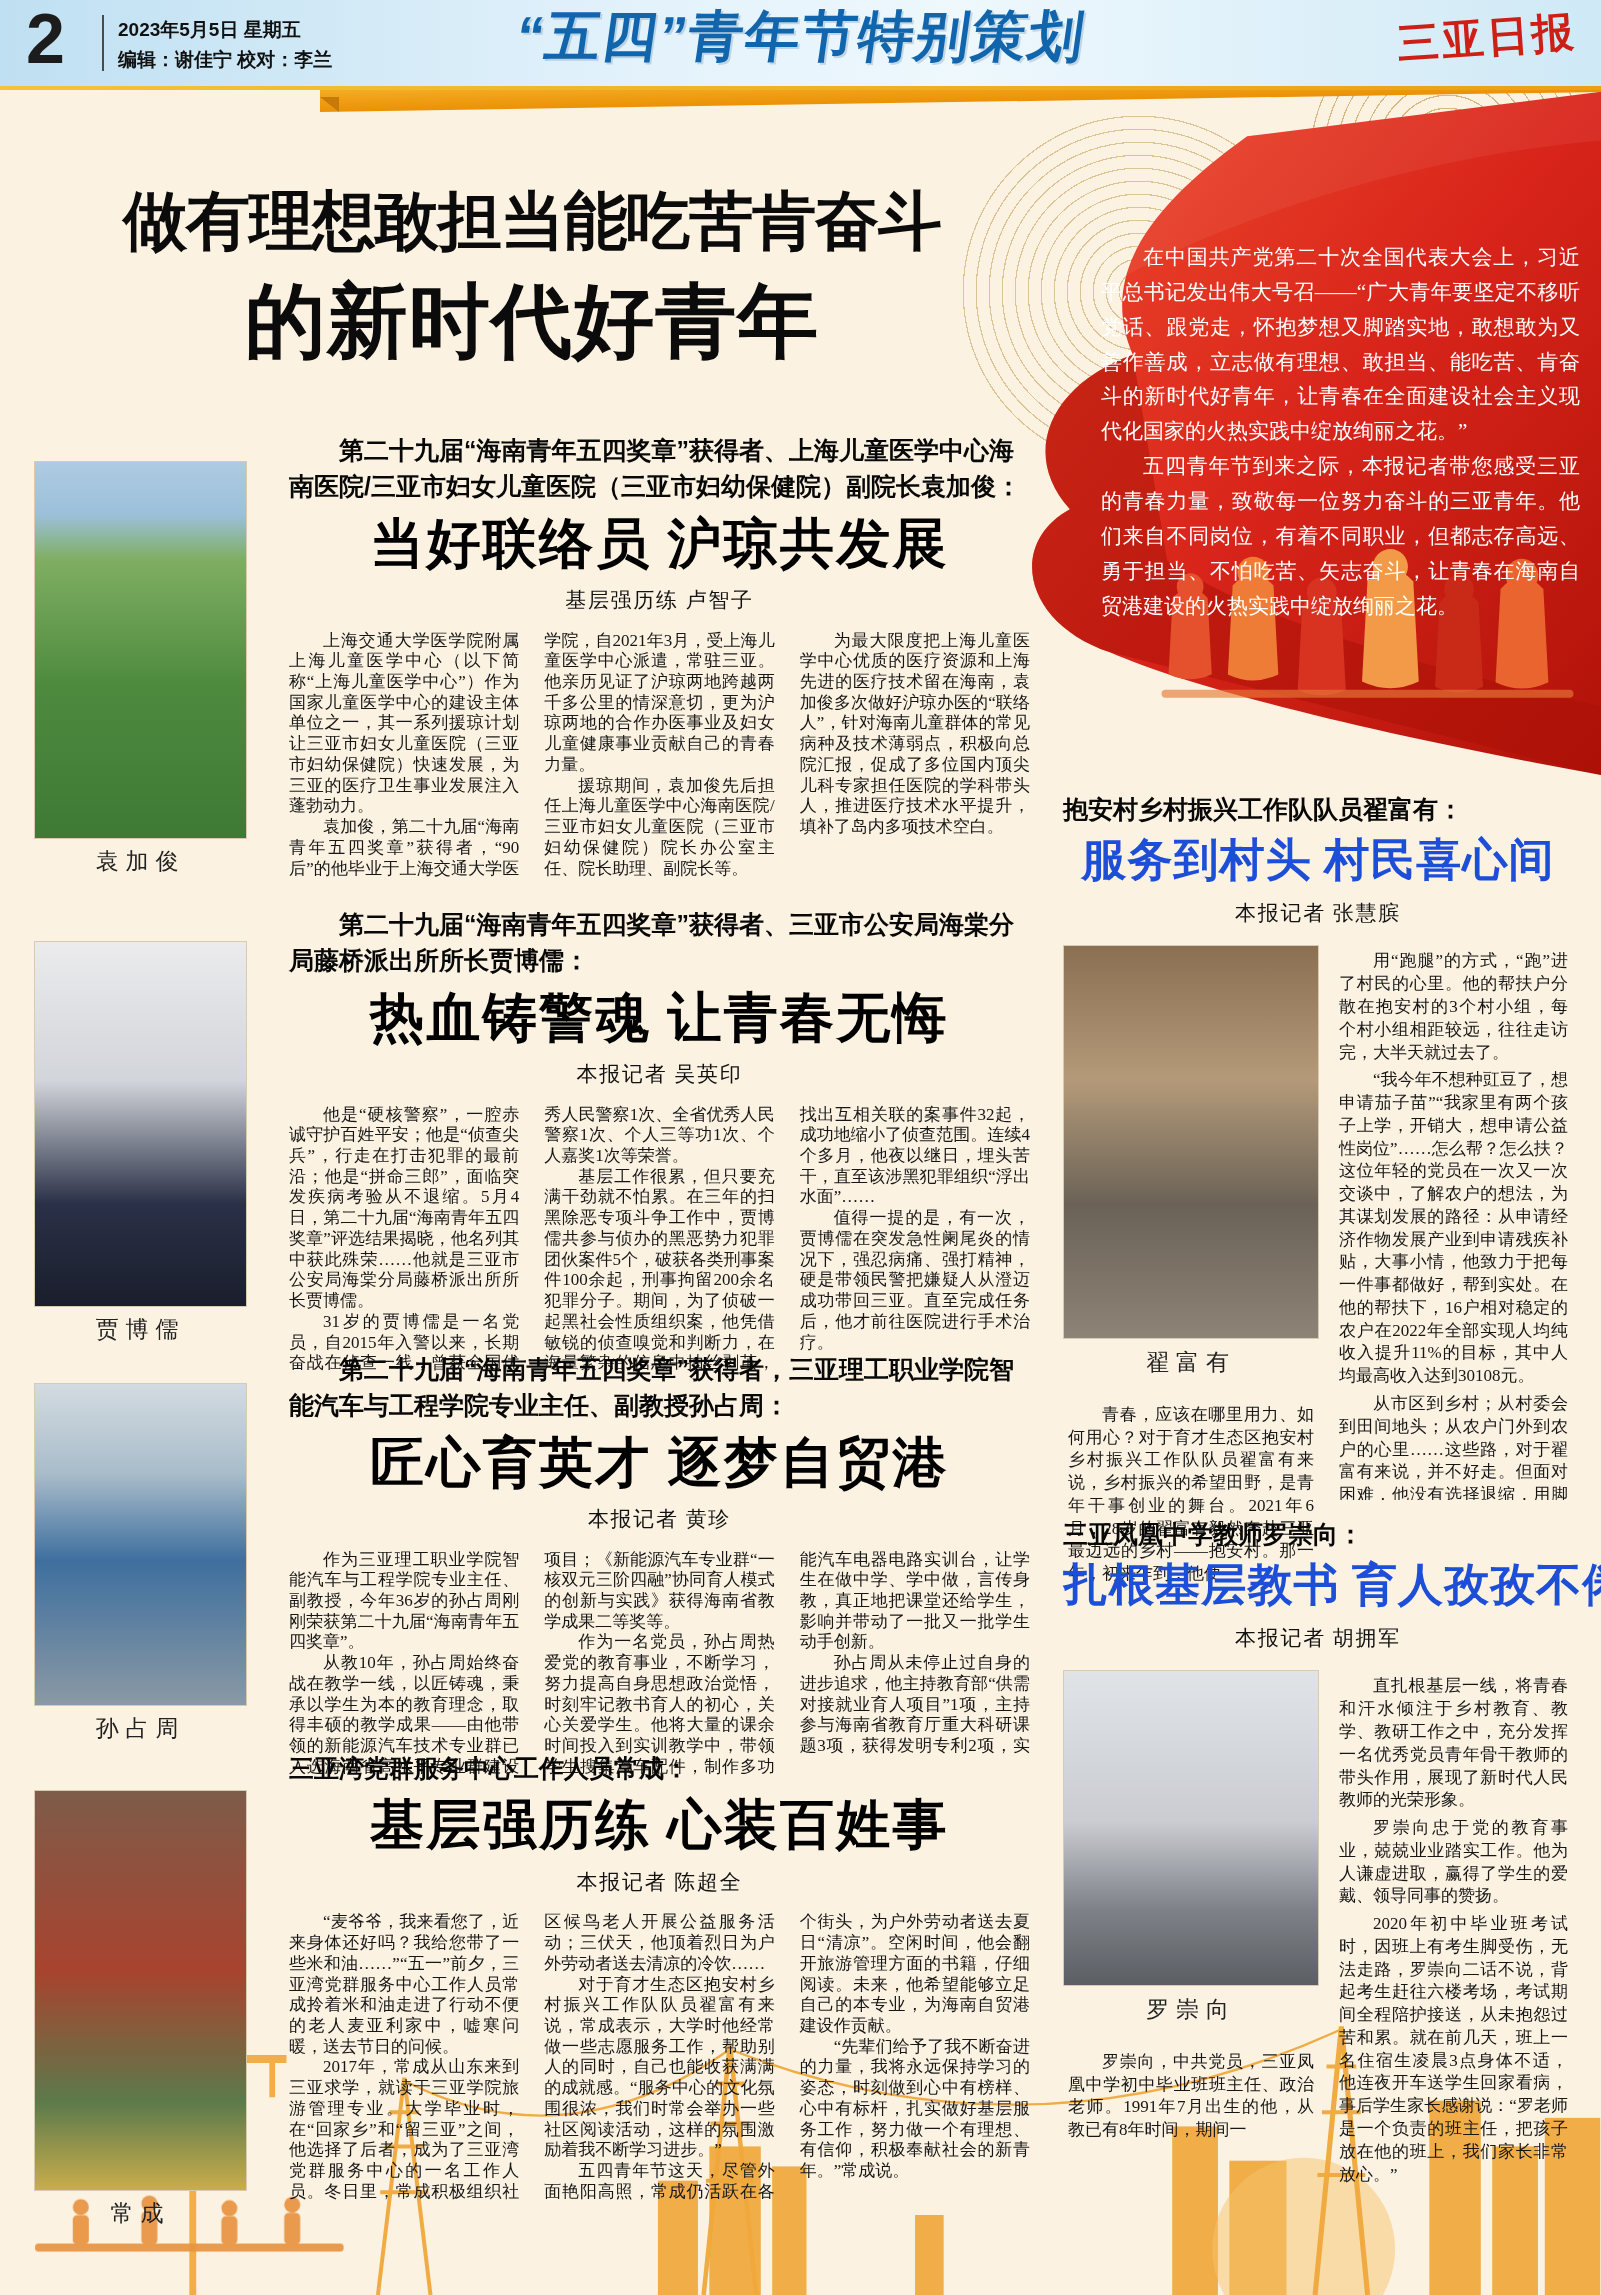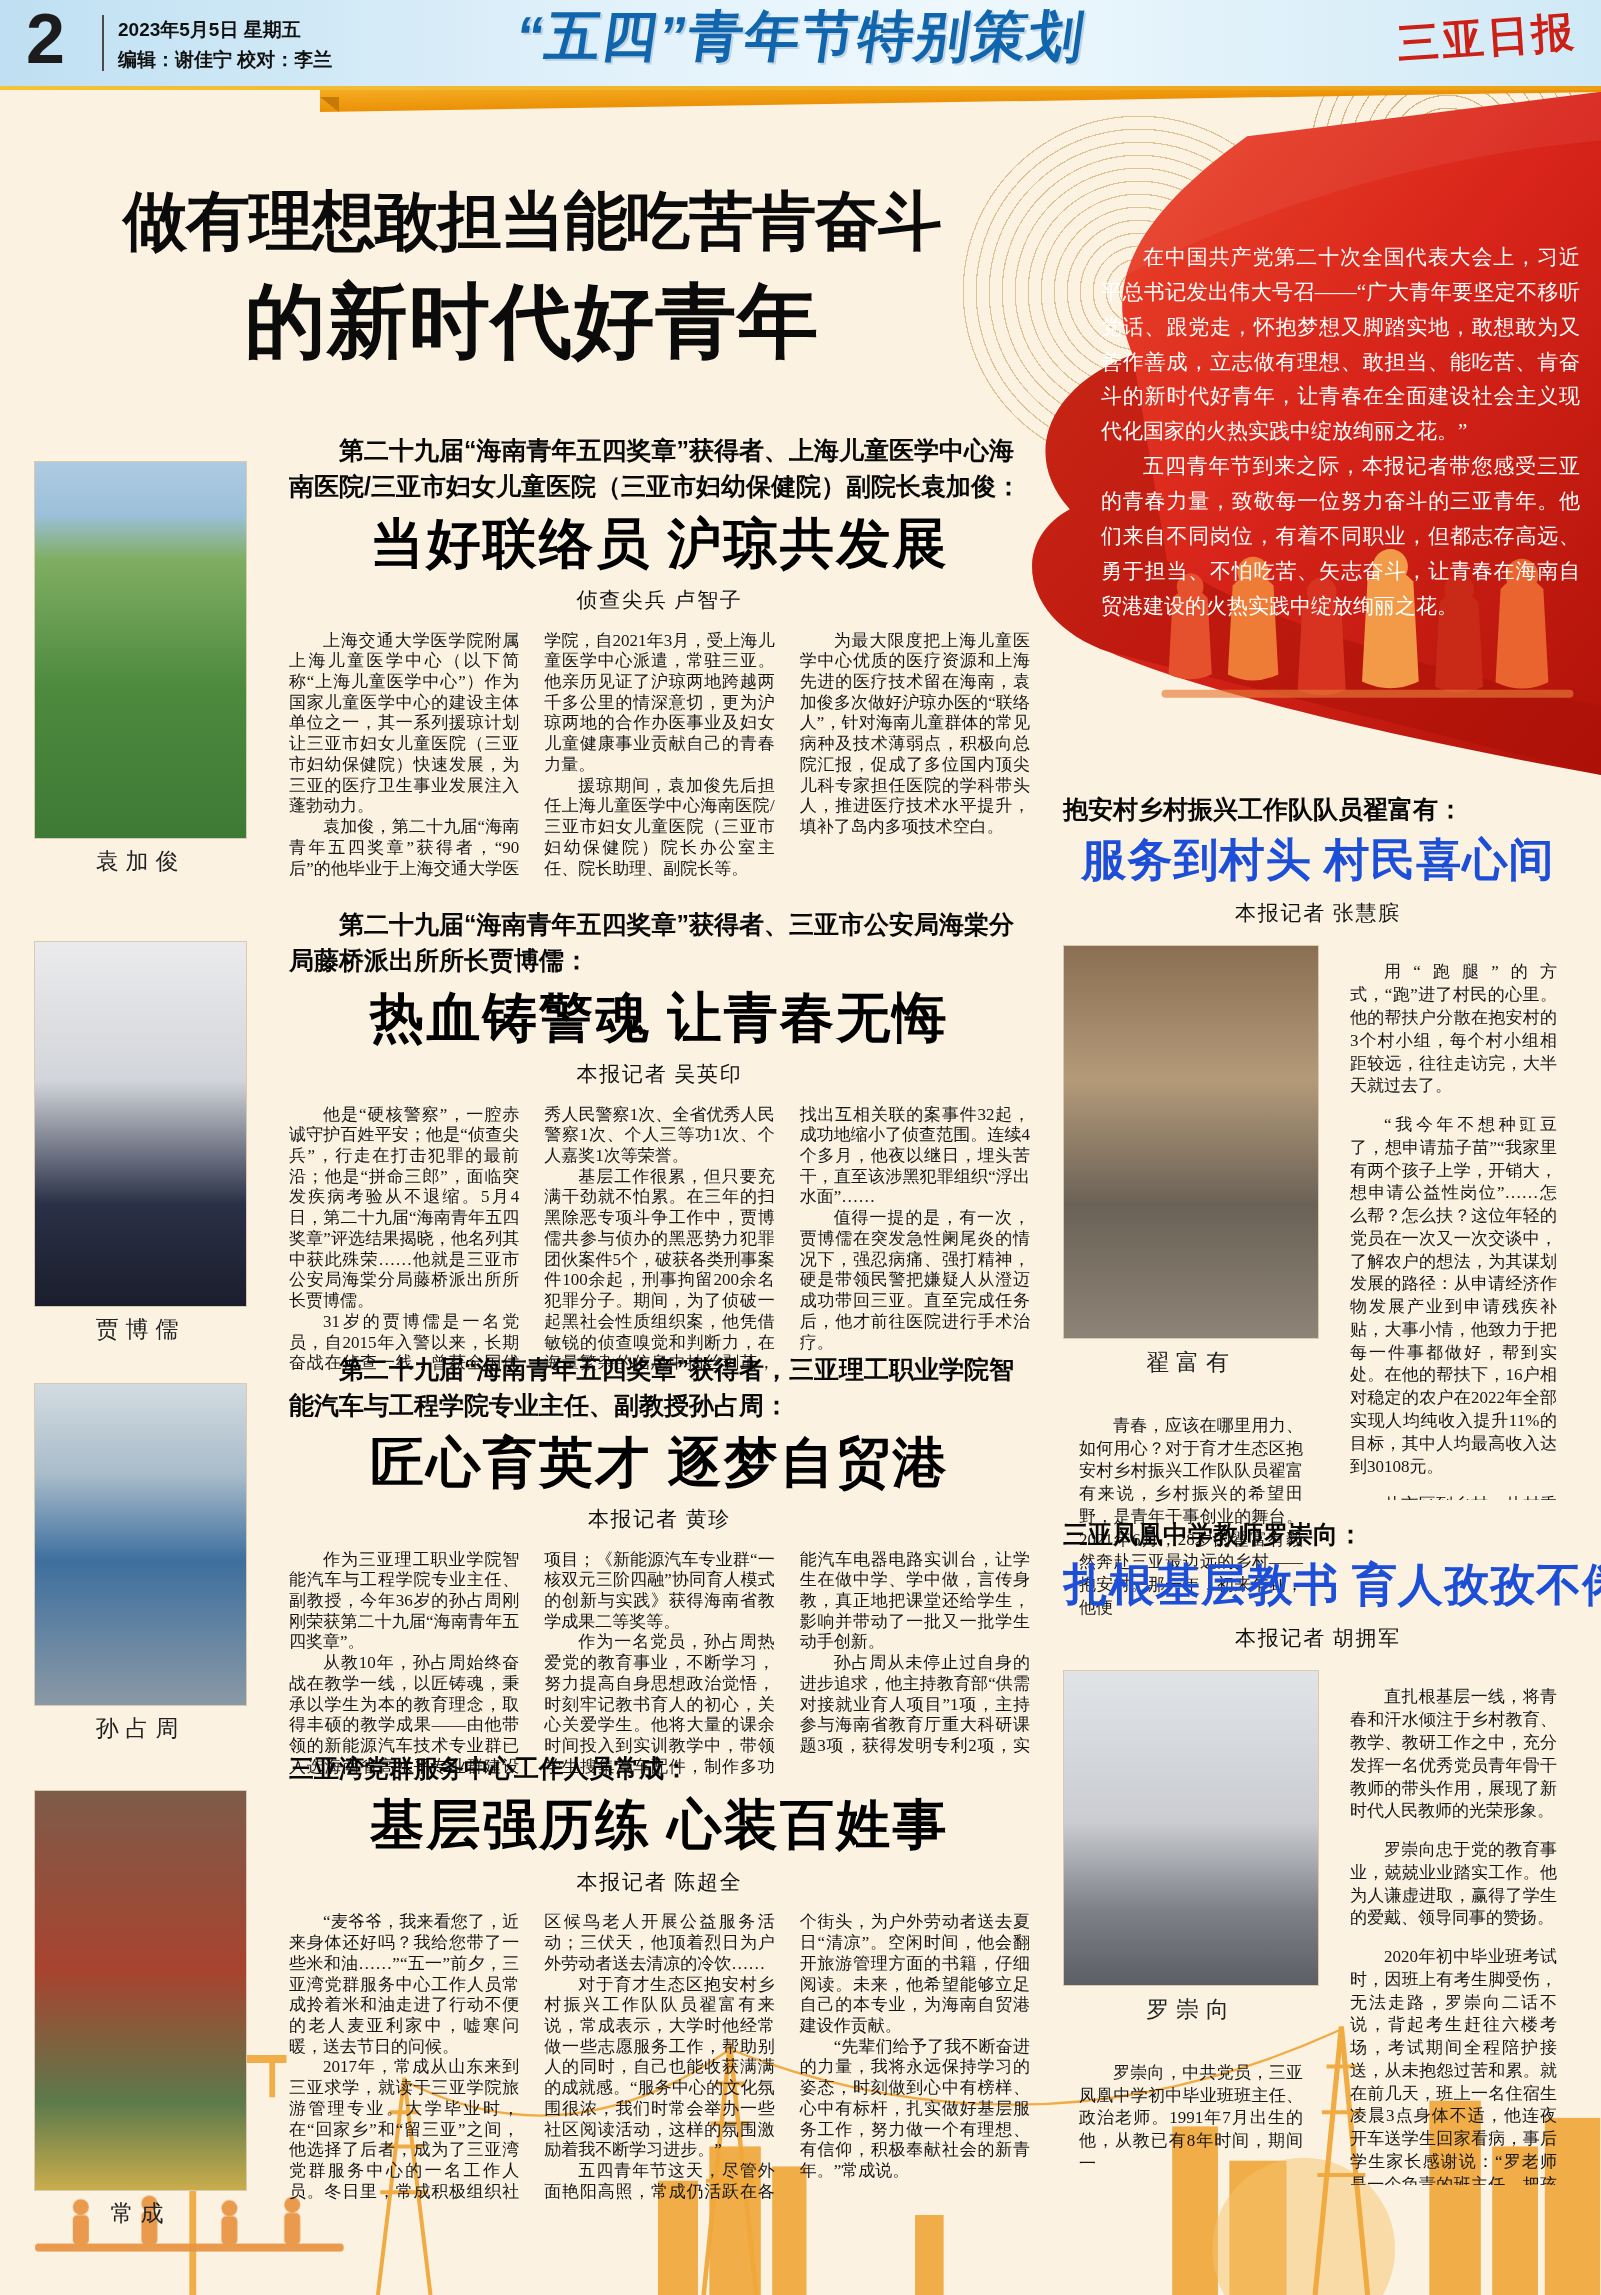--- a/index.html
+++ b/index.html
@@ -80,21 +80,21 @@
   .article-r { position:absolute; left:1063px; width:510px; z-index:5; }
   .a5 { top:792px; height:718px; }
   .a6 { top:1517px; height:681px; }
   .rbody { display:flex; gap:15px; margin-top:20.6px; }
   .rleft { width:256px; flex:none; }
   .rleft figure { position:static; }
   .ph5 { height:394px; background:linear-gradient(180deg,#8a6f52 0%,#b49a79 34%,#6b6257 66%,#8d8376 100%); }
   .ph6 { height:316px; background:linear-gradient(180deg,#e0e4e7 0%,#caccd1 48%,#7e8288 76%,#5b5e63 100%); }
   .rpara { margin-top:25px; font:400 17px/1.34 "Liberation Serif",serif; text-align:justify;
     color:#161616; overflow:hidden; }
-  .rpara p, .rright p { margin:16px; text-indent:2em; }
+  .rpara p, .rright p { margin:5px; text-indent:2em; }
   .rright { flex:1; font:400 17px/1.34 "Liberation Serif",serif; text-align:justify;
     color:#161616; overflow:hidden; }
   .a5 .rright { height:555px; } .a5 .rpara { height:252px; }
   .a6 .rright { height:515px; } .a6 .rpara { height:189px; }
 </style>
 </head>
 <body>
 
 <div class="page">
 
@@ -169,21 +169,21 @@
   </svg>
 
   <section class="article a1">
     <figure class="photo p1" style="left:0;top:29px;width:213px;">
       <div class="ph" style="height:378px;background:linear-gradient(180deg,#aecbe2 0%,#9cc0da 14%,#7fae62 26%,#4d8a3e 60%,#3f7a35 100%);"></div>
       <figcaption>袁加俊</figcaption>
     </figure>
     <div class="atext">
       <h3 class="kicker">第二十九届“海南青年五四奖章”获得者、上海儿童医学中心海南医院/三亚市妇女儿童医院（三亚市妇幼保健院）副院长袁加俊：</h3>
       <h2 class="title">当好联络员 沪琼共发展</h2>
-      <div class="byline">侦查尖兵 卢智子</div>
+      <div class="byline">基层强历练 卢智子</div>
       <div class="body3">
           <p>上海交通大学医学院附属上海儿童医学中心（以下简称“上海儿童医学中心”）作为国家儿童医学中心的建设主体单位之一，其一系列援琼计划让三亚市妇女儿童医院（三亚市妇幼保健院）快速发展，为三亚的医疗卫生事业发展注入蓬勃动力。</p>
           <p>袁加俊，第二十九届“海南青年五四奖章”获得者，“90后”的他毕业于上海交通大学医学院，自2021年3月，受上海儿童医学中心派遣，常驻三亚。他亲历见证了沪琼两地跨越两千多公里的情深意切，更为沪琼两地的合作办医事业及妇女儿童健康事业贡献自己的青春力量。</p>
           <p>援琼期间，袁加俊先后担任上海儿童医学中心海南医院/三亚市妇女儿童医院（三亚市妇幼保健院）院长办公室主任、院长助理、副院长等。</p>
           <p>为最大限度把上海儿童医学中心优质的医疗资源和上海先进的医疗技术留在海南，袁加俊多次做好沪琼办医的“联络人”，针对海南儿童群体的常见病种及技术薄弱点，积极向总院汇报，促成了多位国内顶尖儿科专家担任医院的学科带头人，推进医疗技术水平提升，填补了岛内多项技术空白。</p>
         </div>
     </div>
   </section>
 
   <section class="article a2">

